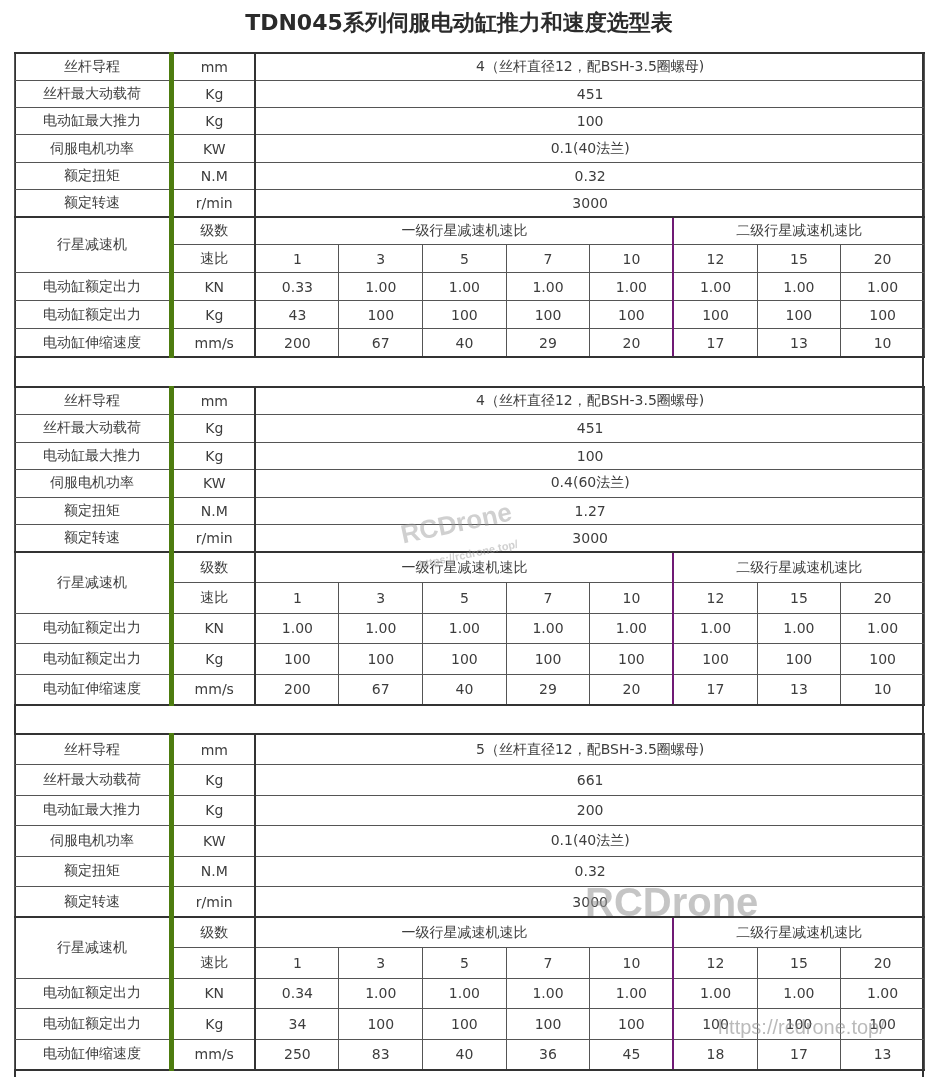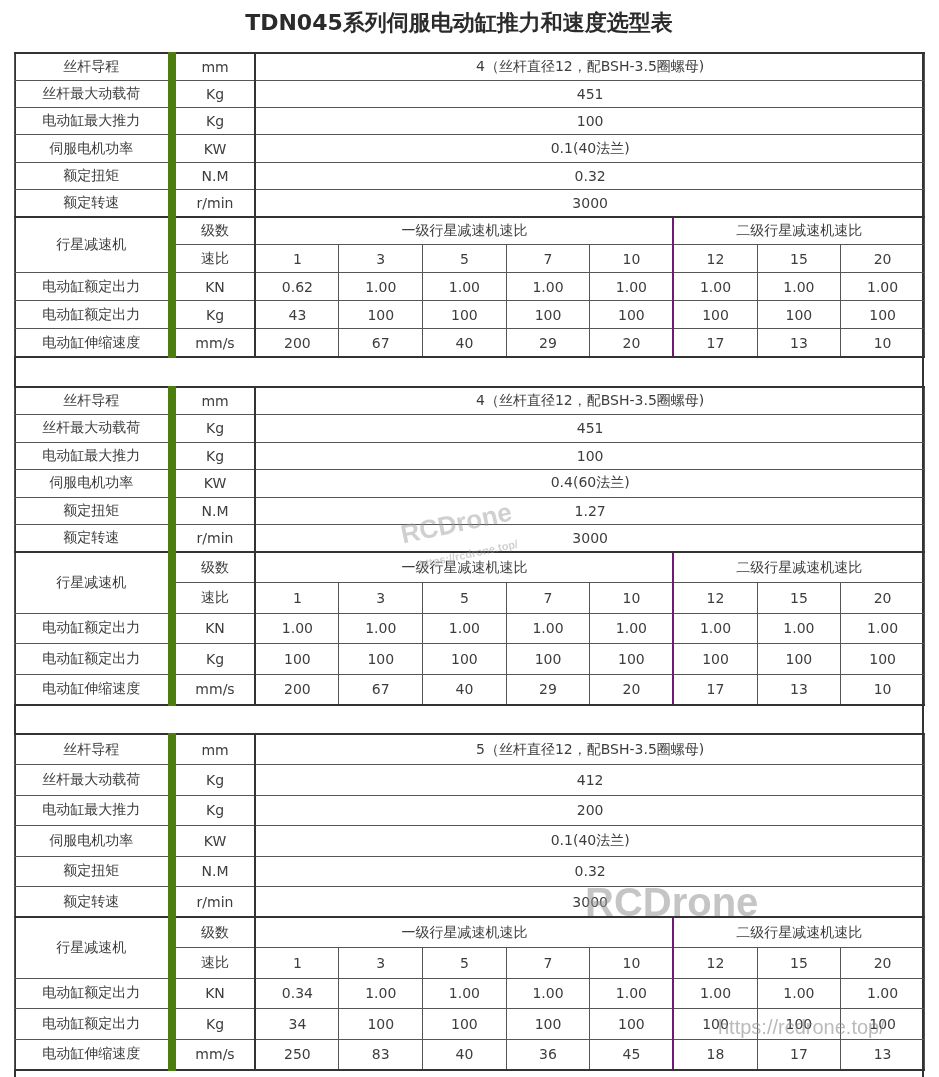--- a/index.html
+++ b/index.html
@@ -19,21 +19,21 @@
   }
   table.spec {
     position: absolute; left: 14px; border-collapse: collapse; table-layout: fixed;
     width: 911px;
   }
   table.spec td {
     border: 1px solid #555; text-align: center; vertical-align: middle;
     font-size: 14px; padding: 0; white-space: nowrap; overflow: hidden;
     color: #3d3d3d;
   }
-  table.spec td.lbl { border-right: 8px solid #4d7c0f; font-family: Liberation Mono, monospace; }
+  table.spec td.lbl { border-right: 5px solid #4d7c0f; font-family: Liberation Mono, monospace; }
   table.spec td.unit { border-right: 2px solid #333; }
   table.spec td.sep-right { border-right: 2px solid #701a75; }
   table.spec tr.thick-top td { border-top: 2px solid #333; }
   table.spec tr.thick-bottom td { border-bottom: 2px solid #333; text-align: center; }
   .c0 { width: 156px; } .c1 { width: 83px; } .cn { width: 83px; }
   .watermark {
     position: absolute; color: rgba(150,150,150,0.45); font-weight: bold;
     font-family: "Liberation Sans", sans-serif; pointer-events: none;
   }
   .wm1 { left: 400px; top: 508px; font-size: 26px; transform: rotate(-12deg); }
@@ -105,21 +105,21 @@
         <td>5</td>
         <td>7</td>
         <td class="sep-right">10</td>
         <td>12</td>
         <td>15</td>
         <td>20</td>
       </tr>
       <tr class="r-grid" style="height: 28px;">
         <td class="lbl">电动缸额定出力</td>
         <td class="unit">KN</td>
-        <td>0.62</td>
+        <td>0.33</td>
         <td>1.00</td>
         <td>1.00</td>
         <td>1.00</td>
         <td class="sep-right">1.00</td>
         <td>1.00</td>
         <td>1.00</td>
         <td>1.00</td>
       </tr>
       <tr class="r-grid" style="height: 28px;">
         <td class="lbl">电动缸额定出力</td>
@@ -263,21 +263,21 @@
     </colgroup>
     <tbody>
       <tr class="thick-top r-spec" style="height: 30.5px;">
         <td class="lbl">丝杆导程</td>
         <td class="unit">mm</td>
         <td colspan="8">5（丝杆直径12，配BSH-3.5圈螺母)</td>
       </tr>
       <tr class="r-spec" style="height: 30.5px;">
         <td class="lbl">丝杆最大动载荷</td>
         <td class="unit">Kg</td>
-        <td colspan="8">412</td>
+        <td colspan="8">661</td>
       </tr>
       <tr class="r-spec" style="height: 30.5px;">
         <td class="lbl">电动缸最大推力</td>
         <td class="unit">Kg</td>
         <td colspan="8">200</td>
       </tr>
       <tr class="r-spec" style="height: 30.5px;">
         <td class="lbl">伺服电机功率</td>
         <td class="unit">KW</td>
         <td colspan="8">0.1(40法兰)</td>

